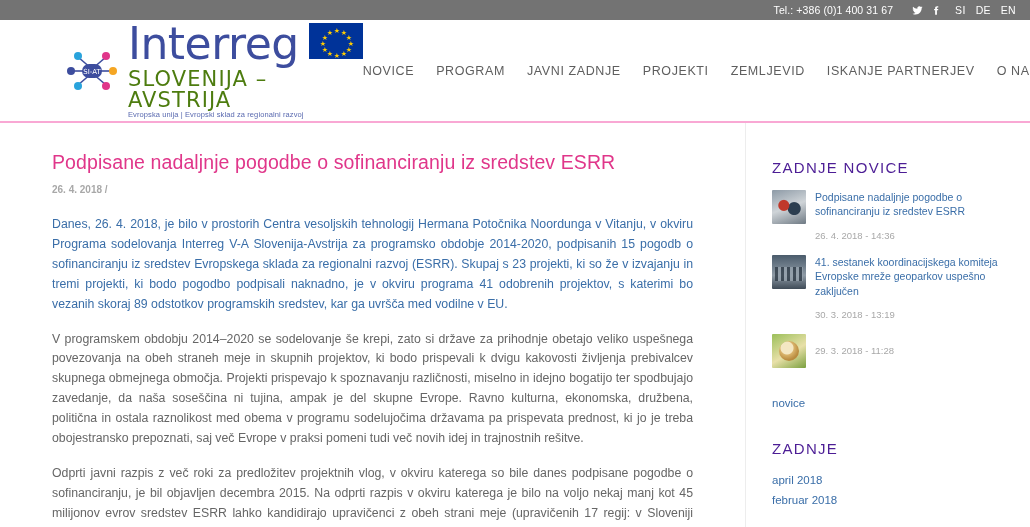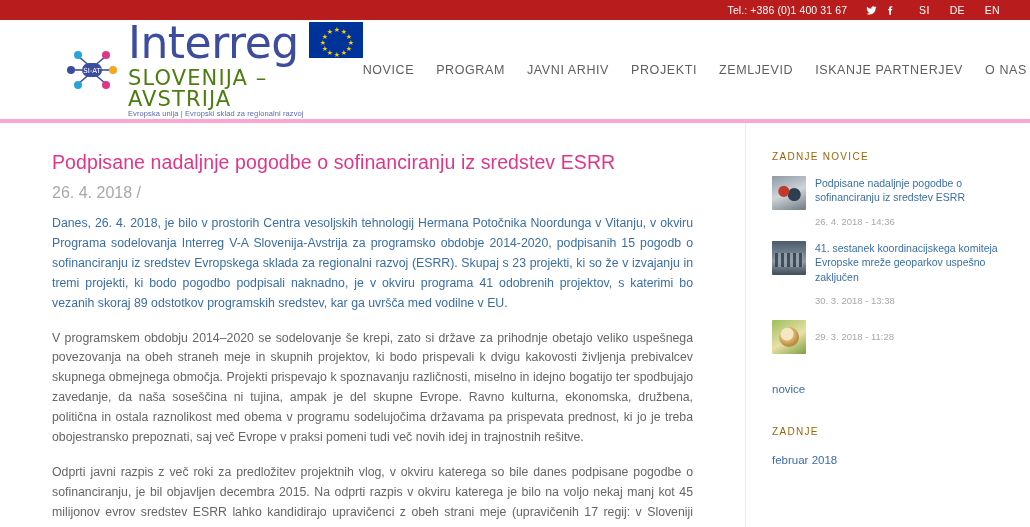--- a/index.html
+++ b/index.html
@@ -6,48 +6,48 @@
   html, body {
     margin: 0; padding: 0;
     width: 1030px; height: 527px;
     overflow: hidden;
     background: #ffffff;
     font-family: "Liberation Sans", sans-serif;
   }
   
   .topbar {
     height: 20px;
-    background: #b91c1c;
+    background: #737373;
     display: flex;
     align-items: center;
     justify-content: flex-end;
-    padding: 0 30px;
+    padding: 0 14px;
     color: #ffffff;
     font-size: 10.5px;
   }
   .topbar .phone { margin-right: 16px; letter-spacing: .1px; }
   .topbar .soc {
     width: 16px; height: 16px;
     display: inline-flex; align-items: center; justify-content: center;
     margin-right: 2px;
   }
   .topbar .soc svg { fill: #ffffff; }
   .topbar .lang {
-    margin-left: 20px;
+    margin-left: 10px;
     font-size: 10.5px;
     letter-spacing: .3px;
   }
   
   .header {
     height: 103px;
     background: #ffffff;
     display: flex;
     align-items: center;
     padding: 0 22px 0 64px;
-    border-bottom: 4px solid #f9a8d4;
+    border-bottom: 2px solid #f9a8d4;
     position: relative;
   }
   .logo-wrap { display: flex; align-items: center; }
   .logo-mark { width: 56px; height: 56px; margin-right: 8px; position: relative; }
   .logo-text { line-height: 1; }
   .logo-text .interreg {
     font-size: 44px;
     color: #3d4d9e;
     font-weight: normal;
     letter-spacing: -0.5px;
@@ -100,42 +100,43 @@
     border-right: 1px solid #ededed;
   }
   h1.title {
     font-size: 19.5px;
     color: #e0368a;
     font-weight: normal;
     margin: 0 0 10px 0;
     letter-spacing: .1px;
   }
   .meta {
-    font-size: 16px;
+    font-size: 10px;
     color: #a8a8a8;
-    margin-bottom: 12px;
+    margin-bottom: 20px;
+    font-weight: bold;
   }
   p.para {
     font-size: 12.3px;
     line-height: 1.62;
     color: #666666;
     margin: 0 8px 15px 0;
     text-align: justify;
   }
   p.intro { color: #3a6ea8; }
   
   .sidebar {
     width: 284px;
     padding: 28px 26px 0 26px;
   }
   .side-h {
-    font-size: 10px;
-    color: #a16207;
+    font-size: 15px;
+    color: #4c1d95;
     letter-spacing: 1.3px;
-    margin: 0 0 14px 0;
+    margin: 8px 0 14px 0;
     font-weight: normal;
   }
   .news-item {
     display: flex;
     margin-bottom: 14px;
   }
   .thumb {
     width: 34px; height: 34px;
     flex: 0 0 34px;
     margin-right: 9px;
@@ -244,21 +245,21 @@
         </div>
       </div>
       <div class="country">SLOVENIJA – AVSTRIJA</div>
       <div class="subline">Evropska unija  |  Evropski sklad za regionalni razvoj</div>
     </div>
   </div>
 
   <div class="nav">
     <span class="item">NOVICE</span>
     <span class="item">PROGRAM</span>
-    <span class="item">JAVNI ARHIV</span>
+    <span class="item">JAVNI ZADNJE</span>
     <span class="item">PROJEKTI</span>
     <span class="item">ZEMLJEVID</span>
     <span class="item">ISKANJE PARTNERJEV</span>
     <span class="item">O NAS</span>
 
   </div>
 </div>
 
 <div class="page">
 
@@ -284,34 +285,35 @@
       <div class="news-body">
         <span class="news-title">Podpisane nadaljnje pogodbe o sofinanciranju iz sredstev ESRR</span>
         <span class="news-date">26. 4. 2018 - 14:36</span>
       </div>
     </div>
 
     <div class="news-item">
       <div class="thumb t2"></div>
       <div class="news-body">
         <span class="news-title">41. sestanek koordinacijskega komiteja Evropske mreže geoparkov uspešno zaključen</span>
-        <span class="news-date">30. 3. 2018 - 13:38</span>
+        <span class="news-date">30. 3. 2018 - 13:19</span>
       </div>
     </div>
 
     <div class="news-item">
       <div class="thumb t3"></div>
       <div class="news-body">
         <span class="news-date">29. 3. 2018 - 11:28</span>
       </div>
     </div>
 
     <div class="side-block">
       <div class="cat-item">novice</div>
     </div>
 
     <div class="side-block">
       <h3 class="side-h">ZADNJE</h3>
+      <div class="arh-item">april 2018</div>
       <div class="arh-item">februar 2018</div>
 
     </div>
   </div>
 </div>
 
 </body></html>

